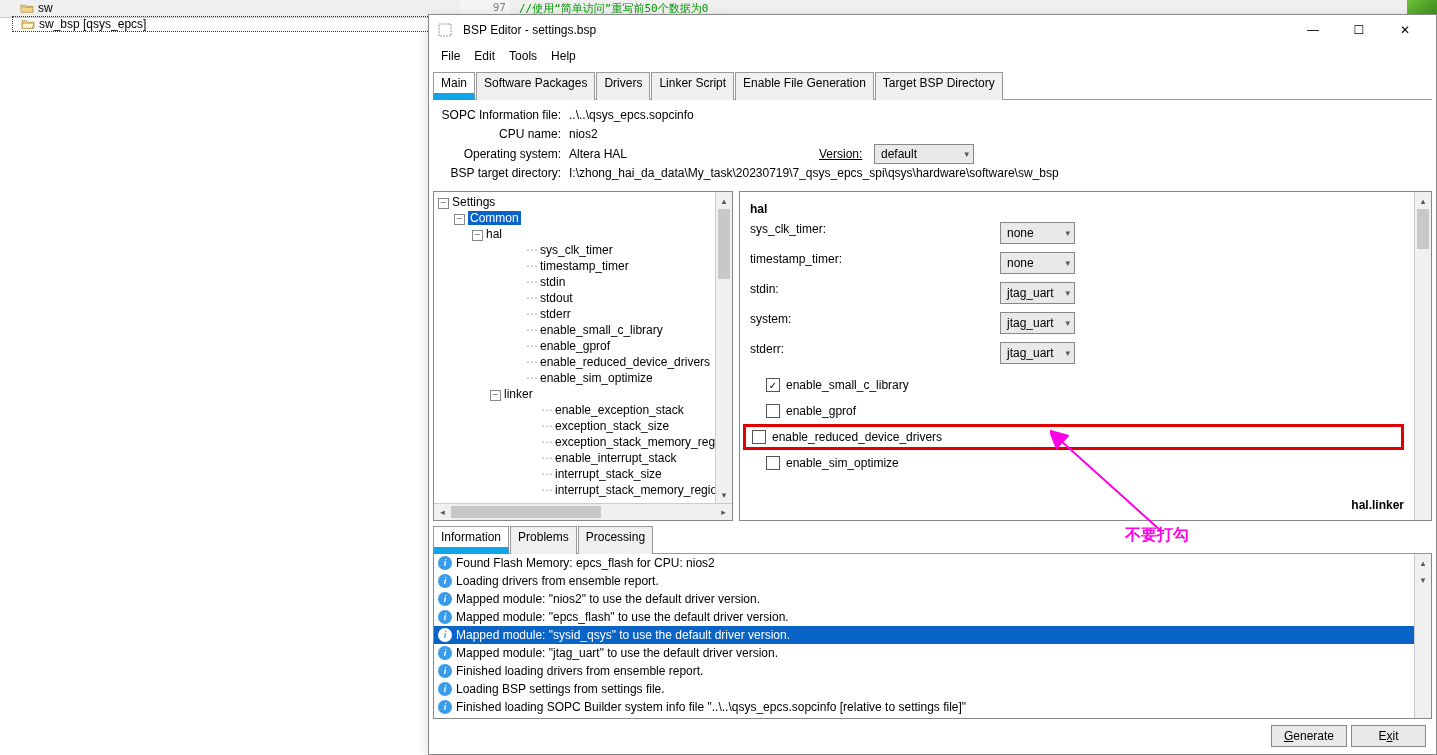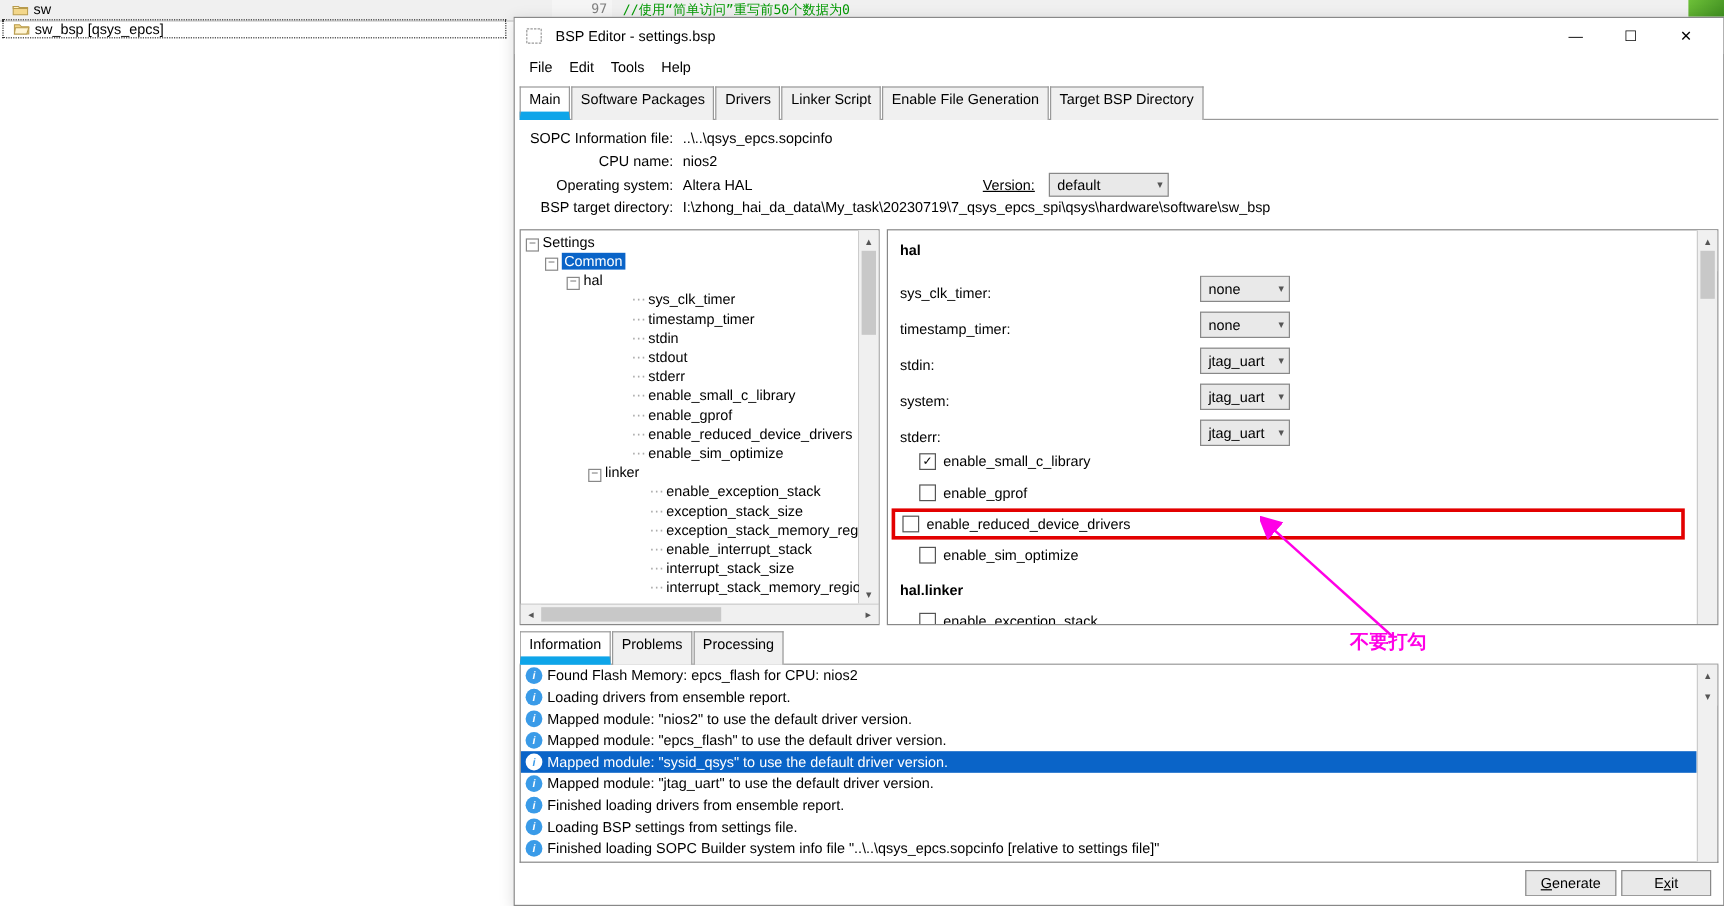--- a/index.html
+++ b/index.html
@@ -1,18 +1,18 @@
 <!DOCTYPE html>
 <html><head>
 <meta charset="utf-8">
 <style>
 * { box-sizing: border-box; margin: 0; padding: 0; font-family: "Segoe UI", Tahoma, sans-serif; font-size: 12px; }
 body { background: #fff; width: 1437px; height: 755px; position: relative; overflow: hidden; }
 .bg-top { position: absolute; top: 0; left: 0; right: 0; height: 18px; background: #f0f0f0; border-bottom: 1px solid #ccc; }
-.file-tree { position: absolute; top: 0; left: 2px; width: 420px; }
+.file-tree { position: absolute; top: 0; left: 12px; width: 420px; }
 .file-tree-item { display: flex; align-items: center; height: 16px; padding-left: 8px; }
 .file-tree-item.sel { border: 1px dotted #333; }
 .folder-icon { width: 14px; height: 12px; margin-right: 4px; }
 .code-gutter { position: absolute; top: 0; left: 460px; width: 50px; text-align: right; color: #808080; background: #f5f5f5; font-family: monospace; font-size: 11px; padding: 1px 4px; }
 .code-text { position: absolute; top: 0; left: 515px; color: #009900; font-family: monospace; font-size: 11px; padding: 1px 4px; }
 .editor-window { position: absolute; top: 14px; left: 428px; width: 1009px; height: 741px; background: #fff; border: 1px solid #888; box-shadow: 0 3px 12px rgba(0,0,0,0.15); }
 .title-bar { height: 30px; display: flex; align-items: center; padding: 0 8px; background: #fff; }
 .title-bar .title { margin-left: 10px; flex: 1; }
 .title-controls { display: flex; gap: 0; }
 .title-btn { width: 46px; height: 30px; display: flex; align-items: center; justify-content: center; }
@@ -38,21 +38,21 @@
 .tree-indent-2 { padding-left: 36px; }
 .tree-indent-3 { padding-left: 54px; }
 .tree-indent-4 { padding-left: 90px; }
 .tree-toggle { display: inline-block; width: 11px; height: 11px; border: 1px solid #888; text-align: center; line-height: 8px; font-size: 10px; margin-right: 3px; color: #666; }
 .tree-dots { display: inline-block; width: 14px; color: #aaa; }
 .tree-sel { background: #0a64c8; color: #fff; padding: 0 2px; }
 .props-panel { flex: 1; border: 1px solid #888; display: flex; }
 .props-content { flex: 1; padding: 6px 10px; overflow: auto; }
 .props-scrollbar { width: 17px; background: #f0f0f0; border-left: 1px solid #ccc; }
 .prop-header { font-weight: bold; margin: 4px 0 6px 0; }
-.prop-row { display: flex; align-items: flex-end; height: 30px; }
+.prop-row { display: flex; align-items: flex-start; height: 30px; }
 .prop-label { width: 250px; text-align: left; }
 .prop-select { width: 75px; height: 22px; border: 1px solid #888; background: #e9e9e9; display: flex; align-items: center; padding: 0 6px; position: relative; }
 .prop-select::after { content: "▾"; position: absolute; right: 4px; font-size: 9px; color: #555; }
 .prop-check-row { display: flex; align-items: center; height: 26px; padding-left: 16px; }
 .prop-check { width: 14px; height: 14px; border: 1px solid #555; margin-right: 6px; display: flex; align-items: center; justify-content: center; font-size: 10px; }
 .prop-check.checked::before { content: "✓"; color: #000; }
 .highlight-box { border: 3px solid #e30000; padding: 2px 6px; margin-left: -7px; }
 .bottom-tabs { display: flex; margin: 4px 4px 0 4px; border-bottom: 1px solid #999; }
 .log-panel { margin: 0 4px; height: 165px; border: 1px solid #888; display: flex; border-top:none;}
 .log-content { flex: 1; overflow: auto; }
@@ -243,21 +243,21 @@
             </div>
             <div class="prop-check-row highlight-box">
               <div class="prop-check"></div>
               <span>enable_reduced_device_drivers</span>
             </div>
             <div class="prop-check-row">
               <div class="prop-check"></div>
               <span>enable_sim_optimize</span>
             </div>
           </div>
-        <div class="prop-header" style="margin-top:9px;">hal.linker</div>
+        <div class="prop-header" style="margin-top:22px;text-align:right;">hal.linker</div>
         <div id="prop-checks2">
             <div class="prop-check-row">
               <div class="prop-check"></div>
               <span>enable_exception_stack</span>
             </div>
           </div>
       </div>
       <div class="props-scrollbar">
         <div class="sb-btn" style="height:17px;">▴</div>
         <div style="flex:1;position:relative;">

